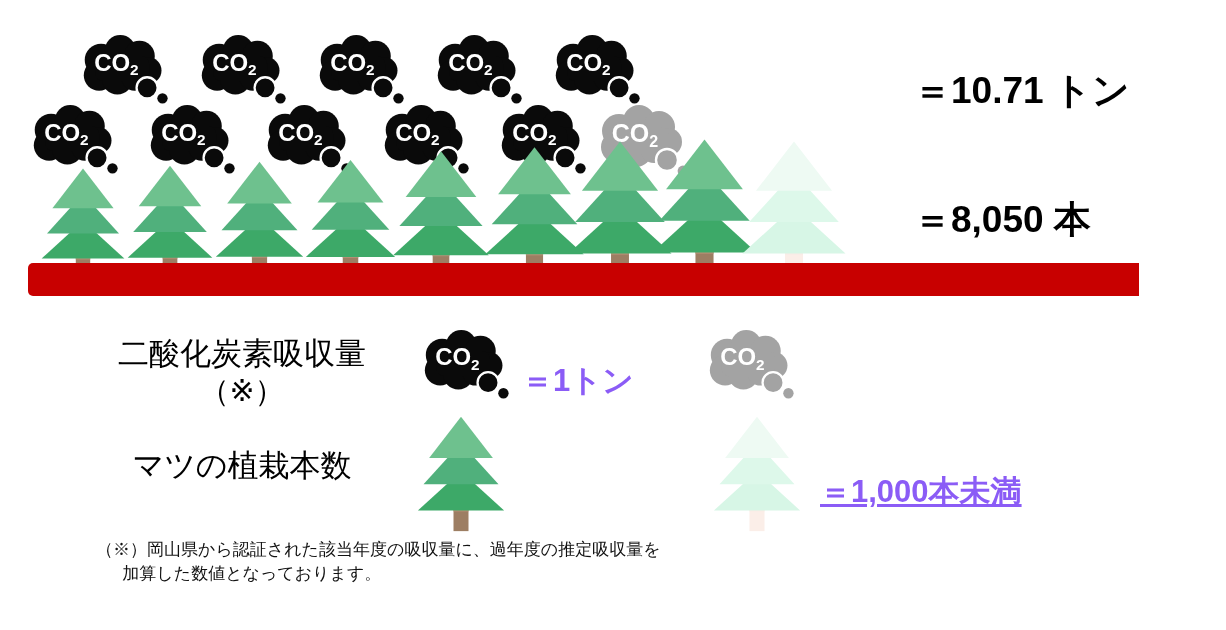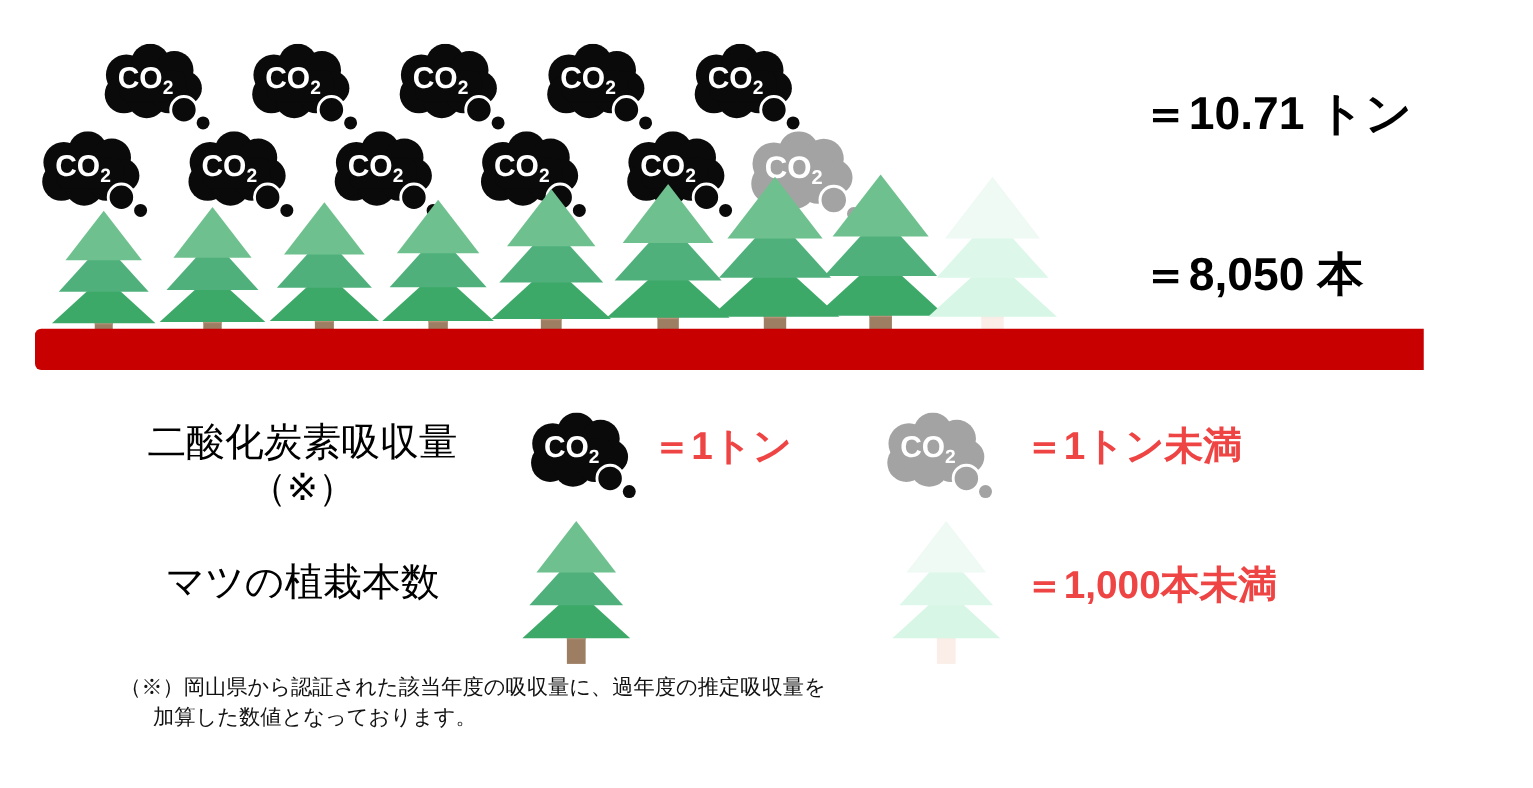--- a/index.html
+++ b/index.html
@@ -67,31 +67,32 @@
     white-space: nowrap;
     text-align: center;
     color: #000;
   }
   .legend-eq {
     position: absolute;
     font-weight: bold;
     font-size: 31px;
     line-height: 1;
     white-space: nowrap;
-    color: #ef4444;
+    color: #8b5cf6;
+    margin-top: 24px;
   }
 
   #legend-label-co2 { left: 104px; top: 336px; width: 276px; }
   #legend-label-co2 .sub { display: block; font-size: 30px; }
   #legend-label-trees { left: 104px; top: 448px; width: 276px; }
 
   #legend-eq-co2-full  { left: 522px; top: 341px; }
   #legend-eq-co2-part  { left: 820px; top: 341px; }
   #legend-eq-tree-full { left: 522px; top: 452px; }
-  #legend-eq-tree-part { left: 820px; top: 452px; }
+  #legend-eq-tree-part { left: 820px; top: 452px; text-decoration: underline; }
 
   
   #footnote {
     position: absolute;
     left: 96px;
     top: 538px;
     width: 1000px;
     font-size: 17px;
     line-height: 1.42;
     color: #111;
@@ -432,21 +433,20 @@
           <circle cx="41" cy="46" r="16"></circle>
           <circle cx="59" cy="44" r="14"></circle>
           <rect x="18" y="22" width="56" height="26" rx="8"></rect>
           <circle cx="72" cy="55" r="11"></circle>
           <circle cx="88" cy="66" r="5.4"></circle>
         </g>
         <text x="40" y="37" fill="#ffffff" font-family="Liberation Sans, sans-serif" font-size="25" font-weight="bold" text-anchor="middle">CO<tspan font-size="16" dy="5">2</tspan></text>
         <circle cx="72" cy="55" r="11" fill="#a3a3a3" stroke="#ffffff" stroke-width="2.4"></circle>
       </svg>
     </div>
-  <div class="legend-eq" id="legend-eq-co2-part">＝1トン未満</div>
 
   <div class="legend-label" id="legend-label-trees">
     <span>マツの植栽本数</span>
   </div>
 
   <div id="legend-icon-tree-full" class="tree" style="left: 414px; top: 413px; width: 94px; height: 120px;">
       <svg viewBox="0 0 100 128" xmlns="http://www.w3.org/2000/svg">
         <rect x="42" y="88" width="16" height="38" fill="#9d7e63"></rect>
         <rect x="42" y="88" width="16" height="17" fill="#b99277"></rect>
         <polygon points="50,62 96,104 4,104" fill="#3da968"></polygon>

